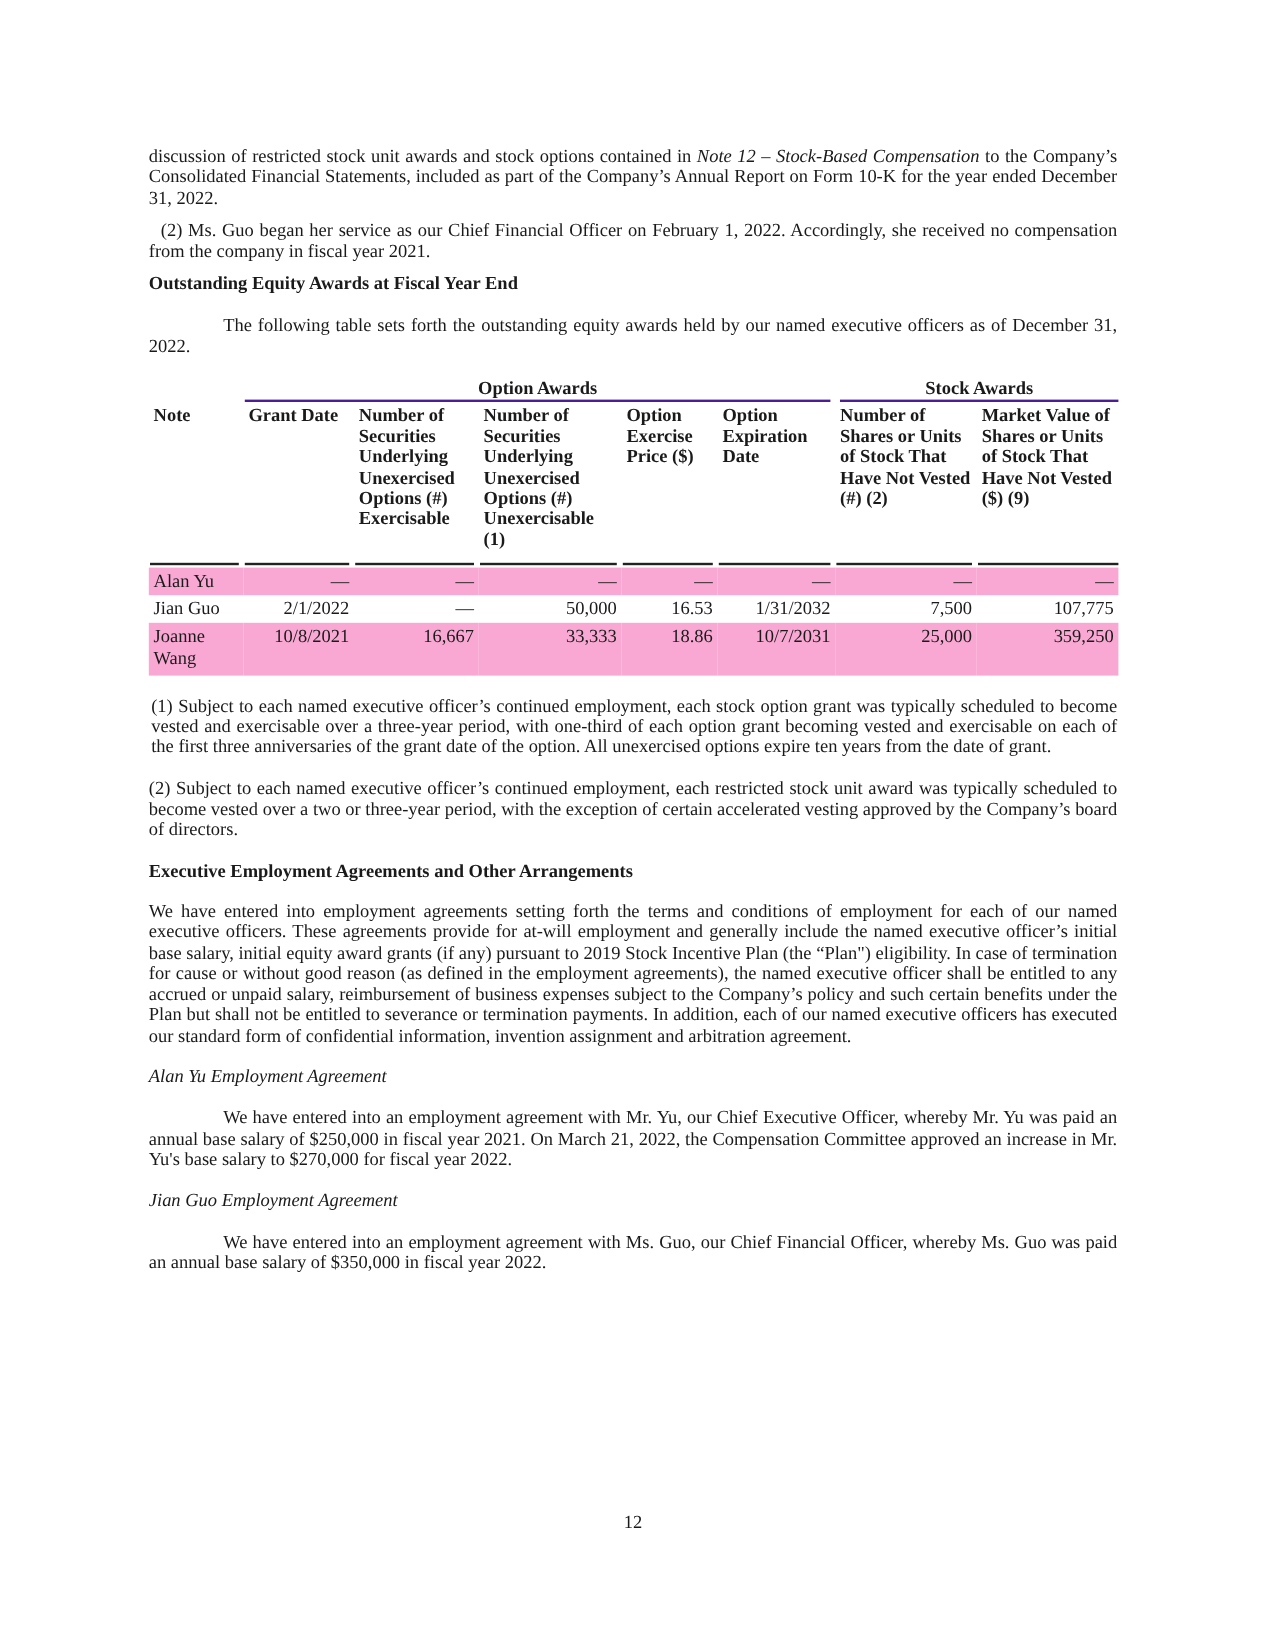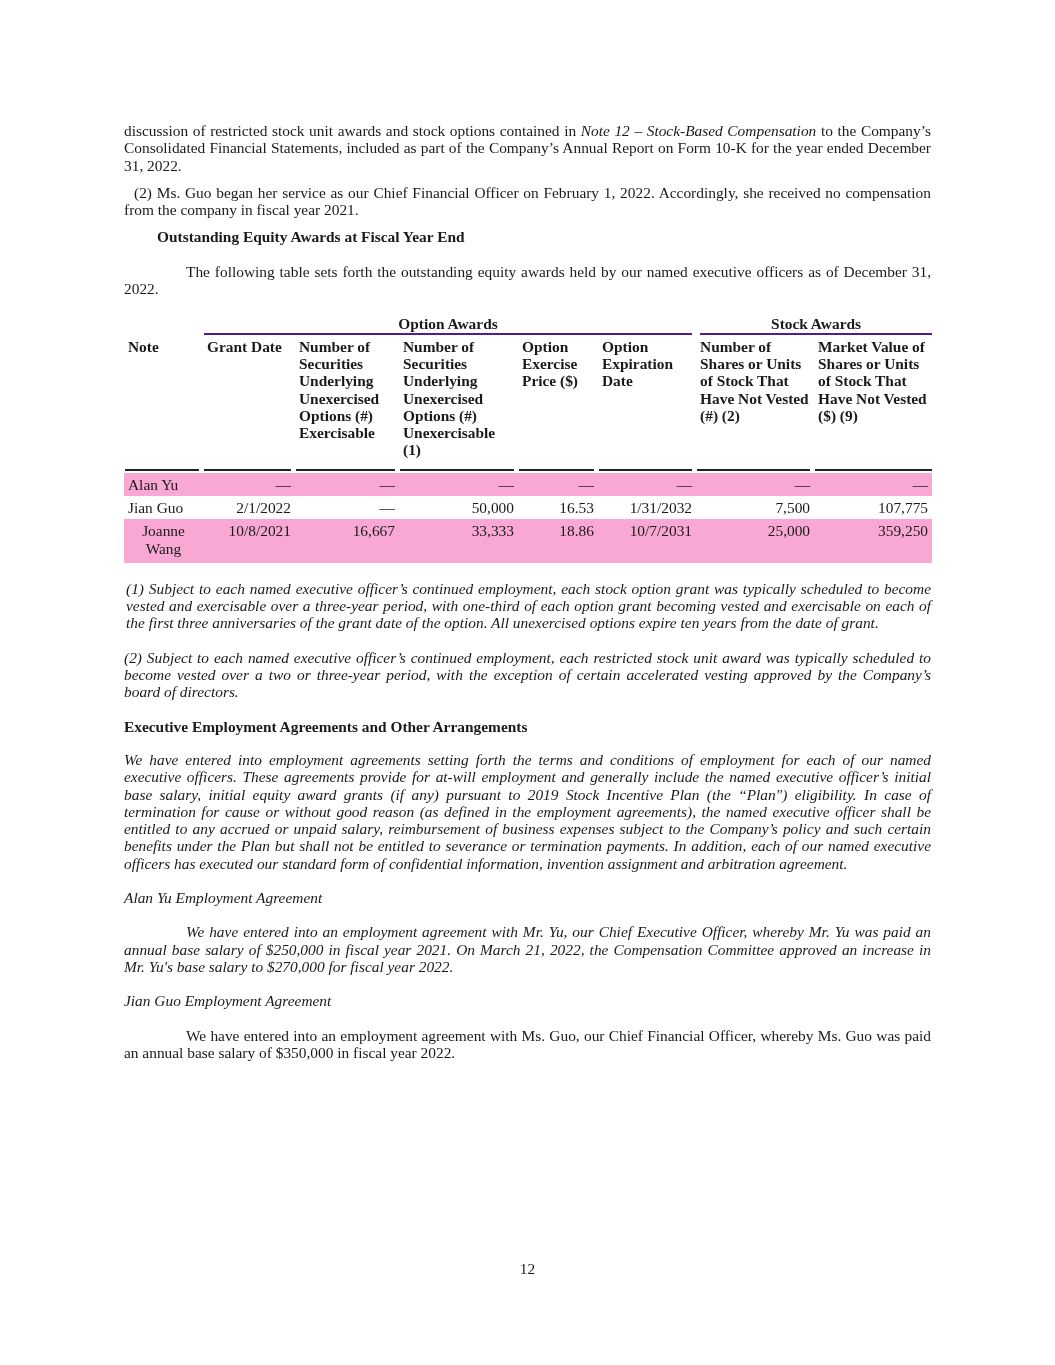--- a/index.html
+++ b/index.html
@@ -25,35 +25,35 @@
   .group-cell { border-bottom: 2px solid #4c1d95; }
   .hdr th { font-weight: bold; text-align: left; padding: 3px 4px 0 4px; line-height: 17.3px; height: 131px; }
   .rules td { height: 4px; padding: 0; }
   .rule { border-top: 2px solid #222; margin: 0 4px 0 1px; }
   tbody.data tr td { padding: 3px 4px 3px 4px; line-height: 17.3px; }
   tbody.data tr.shade td { background: #f9a8d4; }
   td.num { text-align: right; }
   td.name { text-align: left; padding-left: 4px; }
 
   .footnotes { margin-top: 17px; }
-  .fn { margin-bottom: 17px; font-style: italic; }
+  .fn { margin-bottom: 17px; }
   .fn1 { padding-left: 2px; }
 
   .page-number { position: absolute; top: 1260px; left: 0; width: 1055px; text-align: center; }
 </style>
 </head>
 <body>
 
 <div class="page">
 
   <p class="para"><span>discussion of restricted stock unit awards and stock options contained in </span><em>Note 12 – Stock-Based Compensation</em><span> to the Company’s Consolidated Financial Statements, included as part of the Company’s Annual Report on Form 10-K for the year ended December 31, 2022.</span></p>
 
   <p class="para indent1">(2)  Ms. Guo began her service as our Chief Financial Officer on February 1, 2022. Accordingly, she received no compensation from the company in fiscal year 2021.</p>
 
-  <h3 style="margin-bottom:17px;margin-left:33px;">Outstanding Equity Awards at Fiscal Year End</h3>
+  <h3 style="margin-bottom:17px;">Outstanding Equity Awards at Fiscal Year End</h3>
 
   <p class="indent2">The following table sets forth the outstanding equity awards held by our named executive officers as of December 31, 2022.</p>
 
   <div class="tbl-wrap">
     <table>
       <colgroup>
         <col style="width:79px">
         <col style="width:92px">
         <col style="width:104px">
         <col style="width:119px">
@@ -124,21 +124,21 @@
           <td class="name">Jian Guo</td>
           <td class="num">2/1/2022</td>
           <td class="num">—</td>
           <td class="num">50,000</td>
           <td class="num">16.53</td>
           <td class="num">1/31/2032</td>
           <td class="num">7,500</td>
           <td class="num">107,775</td>
         </tr>
         <tr class="shade">
-          <td class="name" style="padding-bottom:6px;text-align:center;">Joanne Wang</td>
+          <td class="name" style="padding-bottom:6px;">Joanne Wang</td>
           <td class="num">10/8/2021</td>
           <td class="num">16,667</td>
           <td class="num">33,333</td>
           <td class="num">18.86</td>
           <td class="num">10/7/2031</td>
           <td class="num">25,000</td>
           <td class="num">359,250</td>
         </tr>
       </tbody>
     </table>

